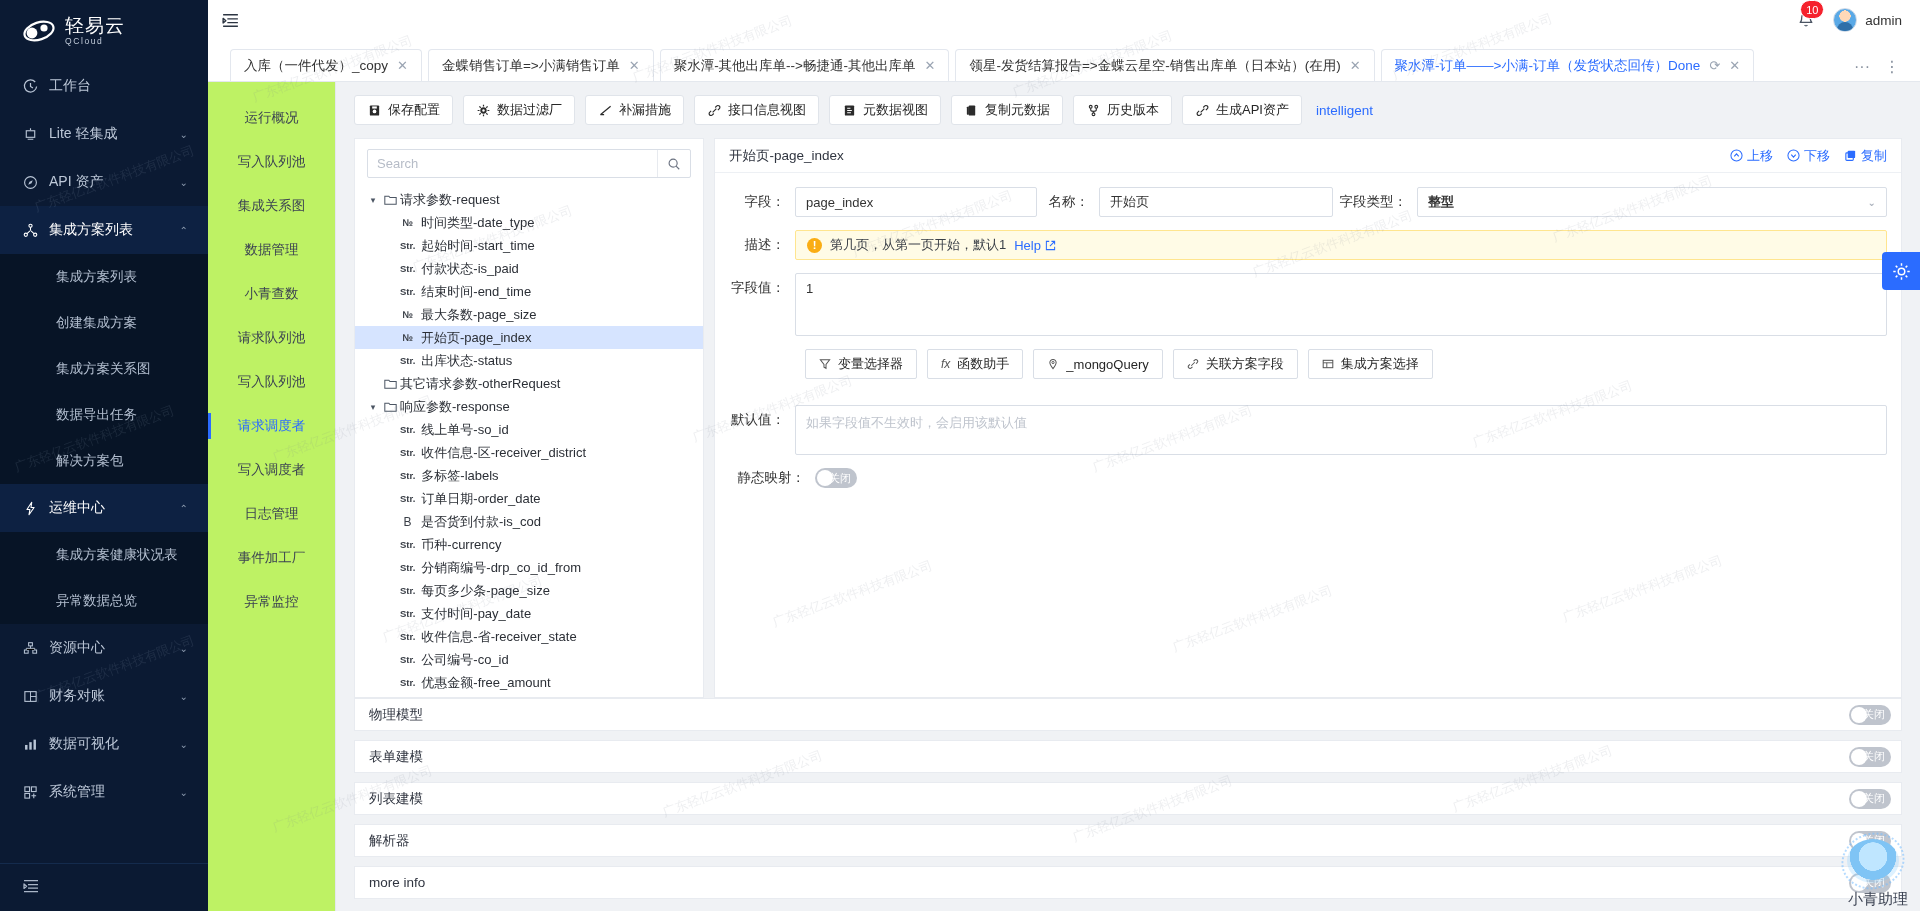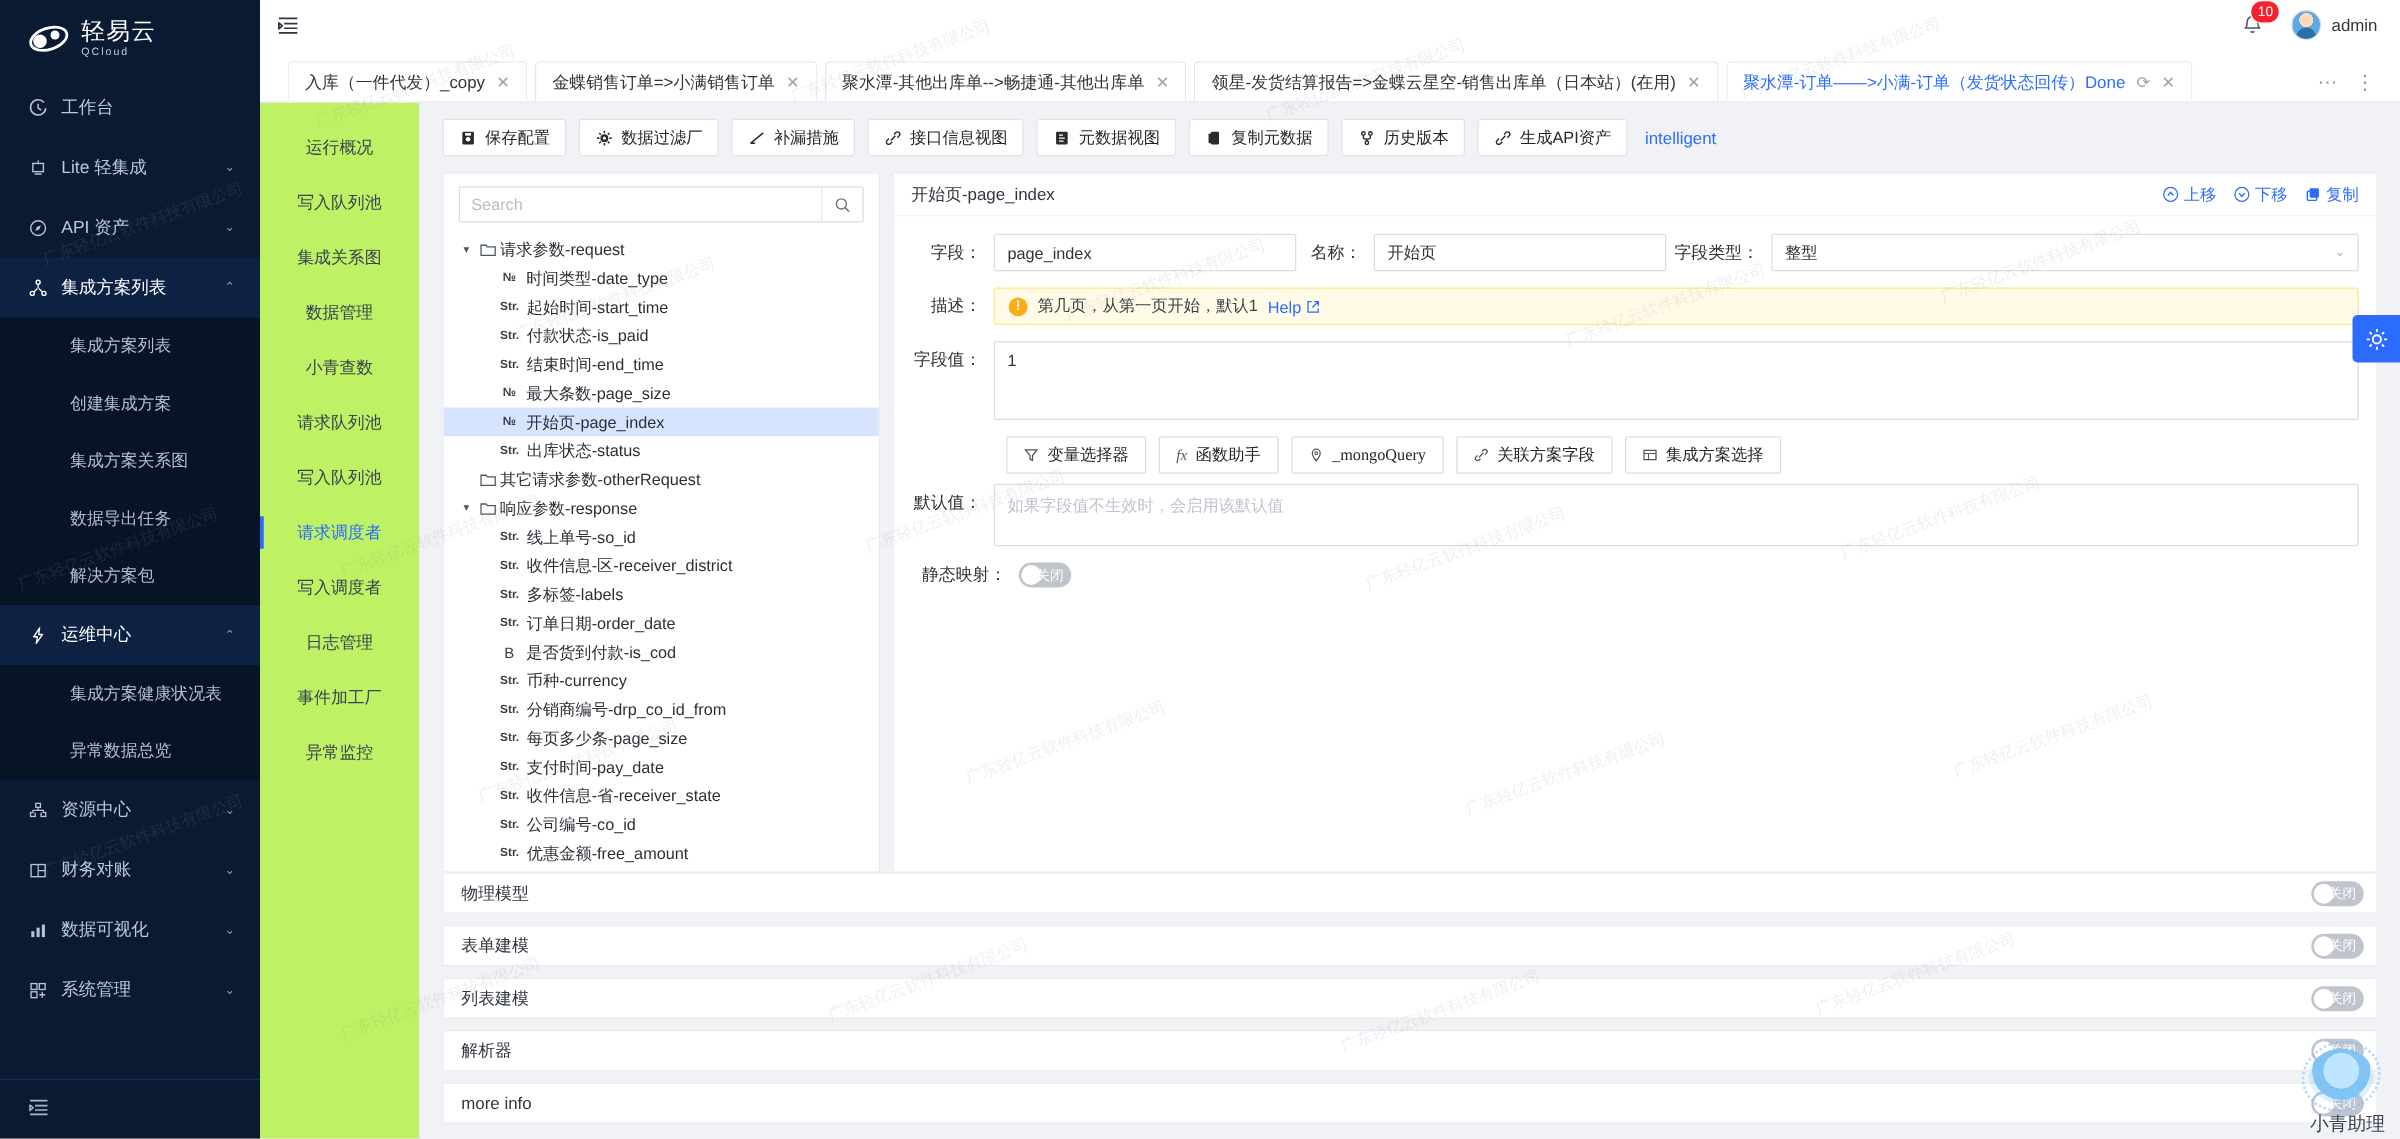--- a/index.html
+++ b/index.html
@@ -46,21 +46,21 @@
   }
 
   
   .right-area { flex: 1; display: flex; flex-direction: column; min-width: 0; position: relative; }
   .topbar {
     height: 40px; background: #fff; display: flex; align-items: center;
     padding: 0 18px 0 0; position: relative;
   }
   .collapse-btn { width: 44px; height: 40px; display: flex; align-items: center; justify-content: center; cursor: pointer; }
   .topbar-spacer { flex: 1; }
-  .bell-wrap { position: relative; width: 26px; height: 26px; display: flex; align-items: center; justify-content: center; cursor: pointer; margin-right: 18px; }
+  .bell-wrap { position: relative; width: 26px; height: 26px; display: flex; align-items: center; justify-content: flex-end; cursor: pointer; margin-right: 18px; }
   .badge {
     position: absolute; top: -7px; left: 11px; min-width: 19px; height: 19px;
     border-radius: 10px; background: #f5222d; color: #fff; font-size: 11px;
     display: flex; align-items: center; justify-content: center; padding: 0 5px;
     border: 1px solid #fff;
   }
   .avatar {
     width: 24px; height: 24px; border-radius: 50%; margin-right: 8px;
     background: radial-gradient(circle at 50% 32%, #ffd9b8 0 30%, #5aa9e6 31% 100%);
     border: 1px solid #cfd9e6; position: relative; overflow: hidden;
@@ -171,41 +171,42 @@
   .frow { display: flex; align-items: center; margin-bottom: 13px; }
   .flabel { width: 66px; flex: 0 0 66px; text-align: right; padding-right: 10px; font-size: 13.5px; color: #333; }
   .finput {
     height: 30px; border: 1px solid #d9dee6; border-radius: 2px; padding: 0 10px;
     font-size: 13px; color: #333; display: flex; align-items: center; background: #fff;
   }
   .fselect {
     height: 30px; border: 1px solid #d9dee6; border-radius: 2px; padding: 0 10px;
     font-size: 13px; color: #333; display: flex; align-items: center; background: #fff;
     justify-content: space-between;
+    font-weight: bold;
   }
   .fselect .dchev { color: #a9b0bb; font-size: 10px; }
 
   .alert {
     flex: 1; min-height: 30px; background: #fffbe6; border: 1px solid #ffe58f;
     border-radius: 2px; display: flex; align-items: center; gap: 8px; padding: 0 11px;
     font-size: 13px; color: #3a3f47;
   }
   .warn-ico {
     width: 15px; height: 15px; border-radius: 50%; background: #faad14; color: #fff;
     font-size: 11px; display: flex; align-items: center; justify-content: center; flex: 0 0 15px;
     font-weight: bold;
   }
   .help-link { color: #2b6cff; cursor: pointer; display: inline-flex; align-items: center; gap: 4px; }
 
   .frow.top { align-items: flex-start; }
   .value-box {
     flex: 1; border: 1px solid #d9dee6; border-radius: 2px; min-height: 63px;
     padding: 7px 10px; font-size: 13px; color: #333; background: #fff;
   }
-  .chips { display: flex; gap: 10px; margin: 11px 0 8px 76px; font-family: Liberation Serif, serif; }
+  .chips { display: flex; gap: 10px; margin: 11px 0 26px 76px; }
   .chip {
     height: 30px; border: 1px solid #d9dee6; border-radius: 2px; background: #fff;
     display: flex; align-items: center; gap: 7px; padding: 0 13px; font-size: 13px;
     color: #262626; cursor: pointer; white-space: nowrap;
   }
   .chip .ci { color: #555; display: flex; align-items: center; }
   .default-box {
     flex: 1; border: 1px solid #d9dee6; border-radius: 2px; min-height: 50px;
     padding: 8px 10px; font-size: 13px; color: #bfc4cd; background: #fff;
   }

